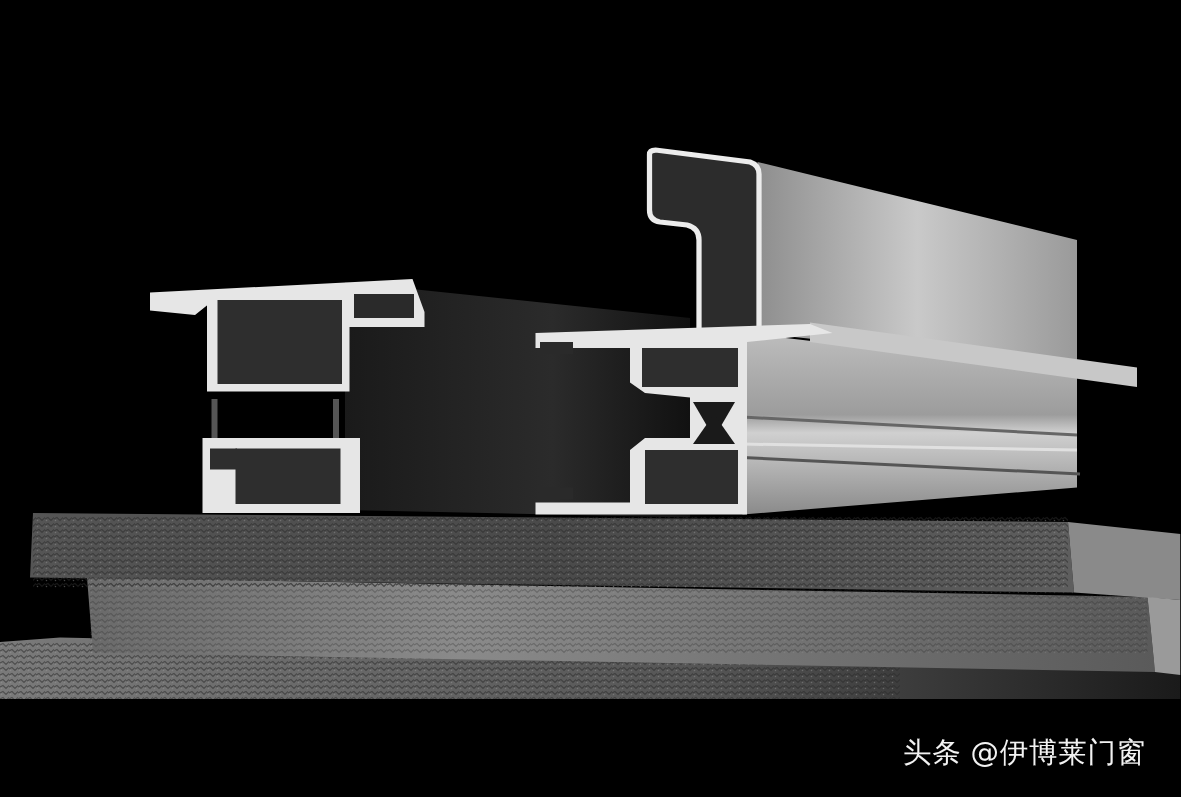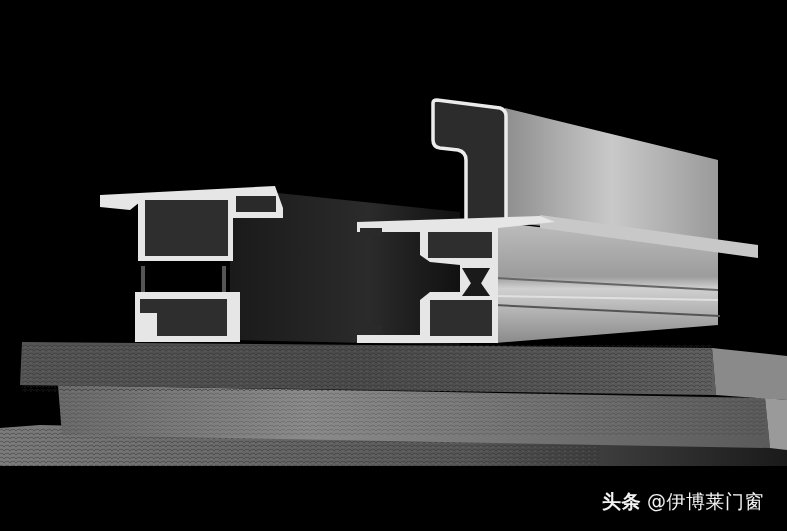--- a/index.html
+++ b/index.html
@@ -4,21 +4,21 @@
 <style>
   html, body { margin:0; padding:0; background:#000; }
   body { width:787px; height:531px; overflow:hidden; position:relative; }
   #scene { position:absolute; left:0; top:0; width:787px; height:531px; }
   .watermark {
     position:absolute; left:602px; top:489px;
     font-family:"DejaVu Sans", sans-serif; font-size:19px; color:#f2f2f2;
     letter-spacing:0.5px; white-space:nowrap;
     text-shadow:0 0 2px rgba(0,0,0,0.8);
   }
-  .watermark .brand { font-weight:bold; margin-right:6px; }
+  .watermark .brand { font-weight:normal; margin-right:6px; }
 </style>
 </head>
 <body>
 
 <svg id="scene" viewBox="0 0 787 531" xmlns="http://www.w3.org/2000/svg">
   <defs>
     <linearGradient id="gTallFace" x1="0" y1="0" x2="1" y2="0">
       <stop offset="0" stop-color="#8e8e8e"></stop>
       <stop offset="0.5" stop-color="#c9c9c9"></stop>
       <stop offset="1" stop-color="#9a9a9a"></stop>

